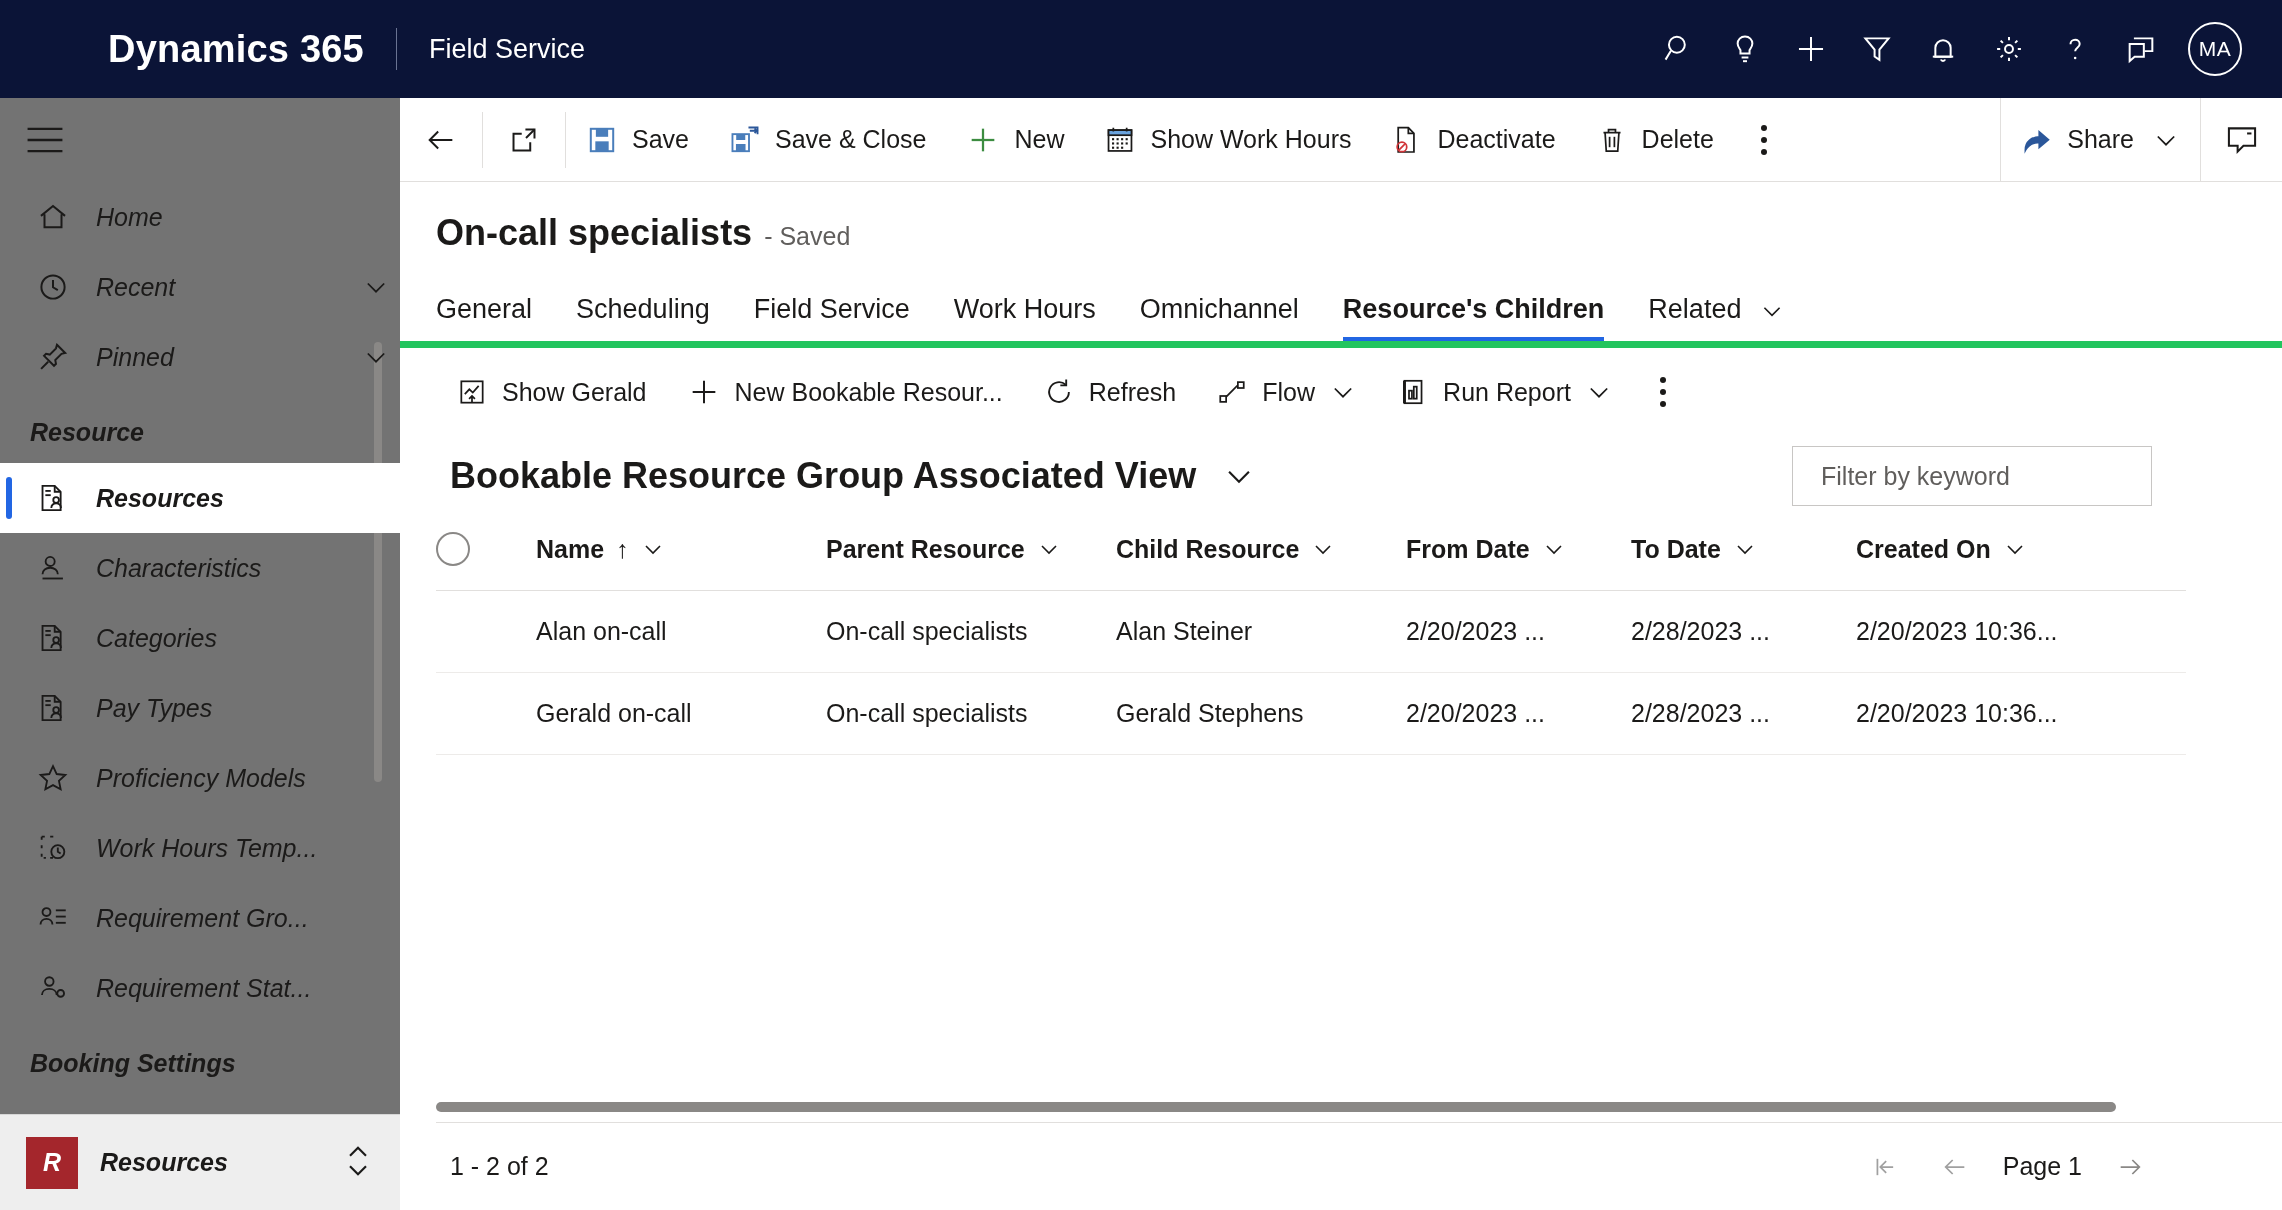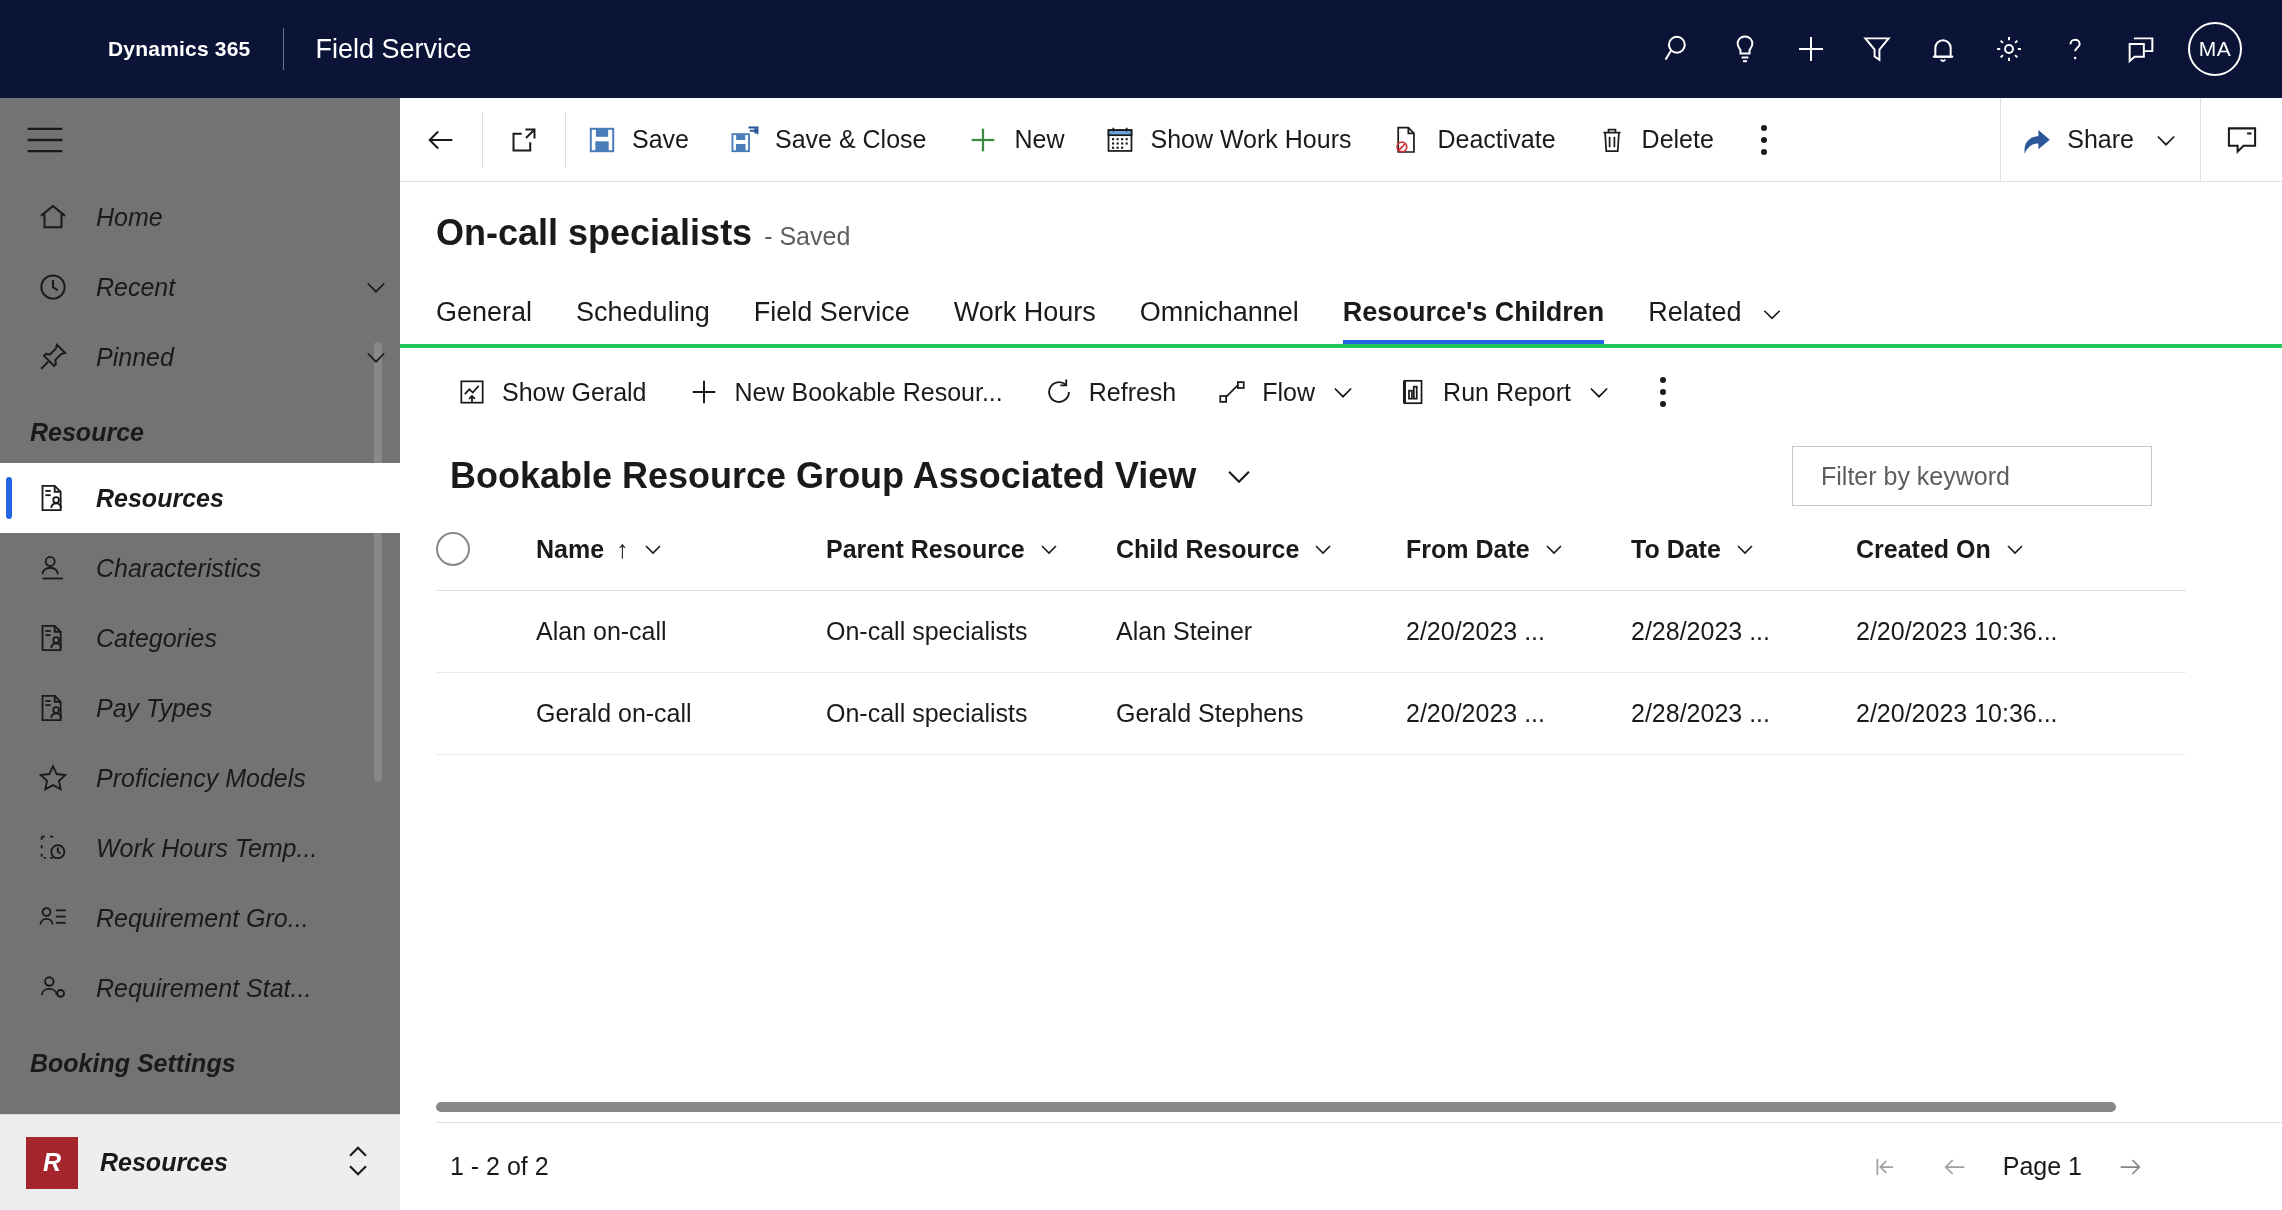--- a/index.html
+++ b/index.html
@@ -10,21 +10,21 @@
     overflow: hidden;
   }
   .app { width: 2282px; height: 1210px; display: flex; flex-direction: column; }
 
   
   .topbar {
     height: 98px; background: #0b1437; flex: 0 0 98px;
     display: flex; align-items: center; color: #ffffff;
   }
   .brand-wrap { display: flex; align-items: center; padding-left: 108px; }
-  .brand { font-size: 21px; font-weight: bold; letter-spacing: .2px; }
+  .brand { font-size: 38px; font-weight: bold; letter-spacing: .2px; }
   .brand-sep { width: 1px; height: 42px; background: #6a7392; margin: 0 32px; }
   .app-name { font-size: 27px; font-weight: 400; }
   .topbar-spacer { flex: 1 1 auto; }
   .topbar-icons { display: flex; align-items: center; padding-right: 30px; gap: 0px; }
   .tb-ico {
     width: 66px; height: 66px; display: flex; align-items: center; justify-content: center;
     cursor: pointer;
   }
   .tb-ico svg { display: block; }
   .avatar {
@@ -107,21 +107,21 @@
   .rec-title-row { display: flex; align-items: baseline; }
   .rec-title { font-size: 36px; font-weight: 600; color: #1b1a19; }
   .rec-saved { font-size: 25px; color: #605e5c; margin-left: 12px; }
   .rec-sub { display: flex; align-items: center; margin-top: 10px; font-size: 25px; color: #1b1a19; }
   .rec-sub .dot { margin: 0 12px; color: #605e5c; }
   .rec-sub .chev { margin-left: 12px; display: flex; }
 
   
   .form-tabs {
     display: flex; align-items: flex-end; padding-left: 36px;
-    border-bottom: 4px solid #22c55e; margin-top: 26px; height: 68px;
+    border-bottom: 7px solid #22c55e; margin-top: 26px; height: 68px;
   }
   .ftab {
     font-size: 27px; color: #1b1a19; padding: 0 22px 16px 22px; cursor: pointer;
     white-space: nowrap; position: relative;
   }
   .ftab:first-child { padding-left: 0; }
   .ftab.active { font-weight: bold; }
   .ftab.active::after {
     content: ""; position: absolute; left: 22px; right: 22px; bottom: 0;
     height: 4px; background: #2266e3;

